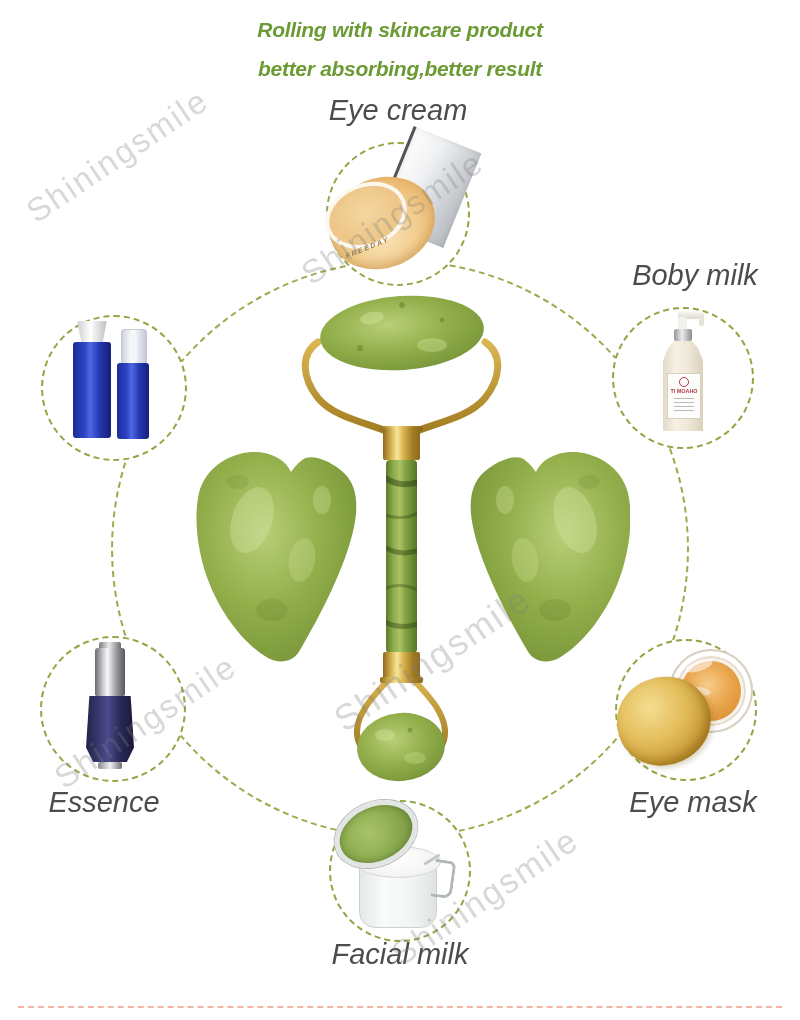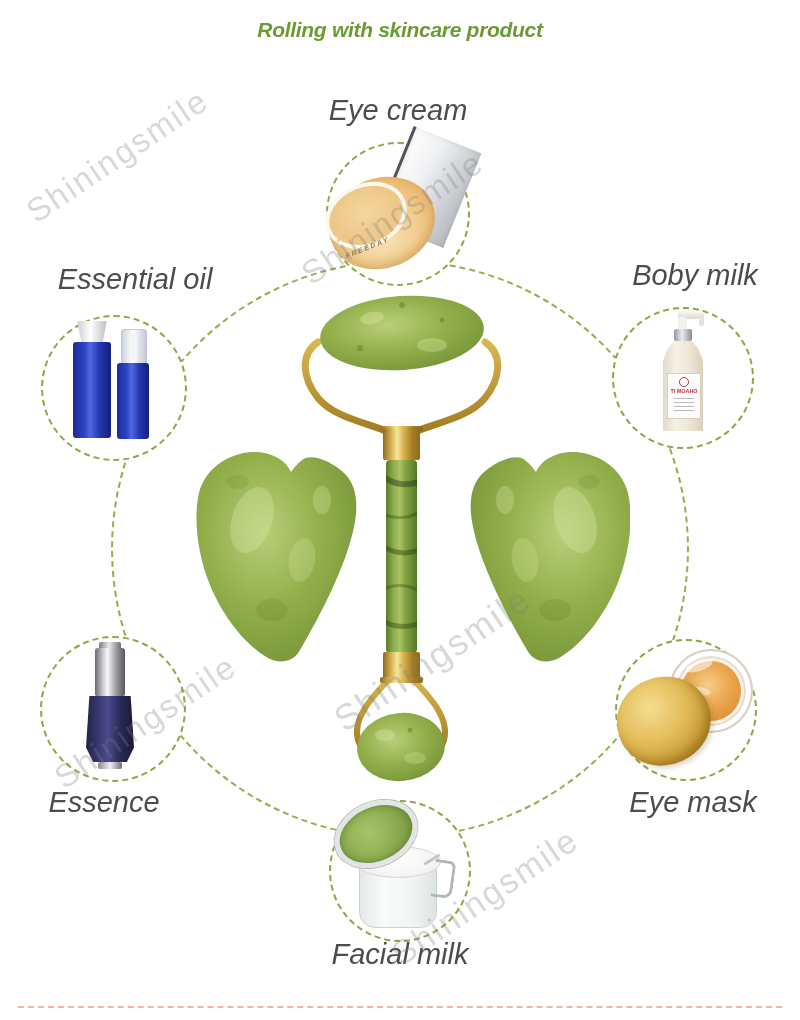--- a/index.html
+++ b/index.html
@@ -136,20 +136,21 @@
   .divider{position:absolute;left:18px;top:1006px;width:764px;height:0;
            border-top:2px dashed #f2b4a3;z-index:1;}
 </style>
 </head>
 <body>
 
 <div class="stage">
 
   <div class="title">
     <div>Rolling with skincare product</div>
+    <div>better absorbing,better result</div>
   </div>
 
   <div class="wm wm1">Shiningsmile</div>
   <div class="wm wm2">Shiningsmile</div>
   <div class="wm wm3">Shiningsmile</div>
   <div class="wm wm4">Shiningsmile</div>
   <div class="wm wm5">Shiningsmile</div>
 
   <div class="big-circle"></div>
 
@@ -162,21 +163,20 @@
   </div>
   <div class="plabel lbl-eye-cream">Eye cream</div>
 
   <div class="pcirc c-essential-oil">
     <div class="eo-c1"></div>
     <div class="eo-b1"></div>
     <div class="eo-c2"></div>
     <div class="eo-stem"></div>
     <div class="eo-b2"></div>
   </div>
-  <div class="plabel lbl-essential-oil">Essential oil</div>
 
   <div class="pcirc c-boby-milk">
     <div class="bm-arm"></div>
     <div class="bm-spout"></div>
     <div class="bm-stem"></div>
     <div class="bm-collar"></div>
     <div class="bm-bottle"></div>
     <div class="bm-label">
       <div class="bm-logo"></div>
       <div class="bm-brand">TI MOAHO</div>

